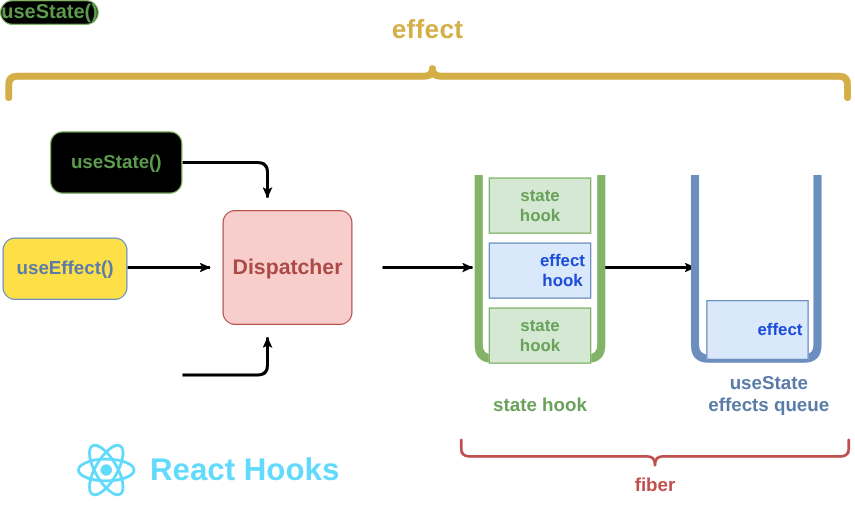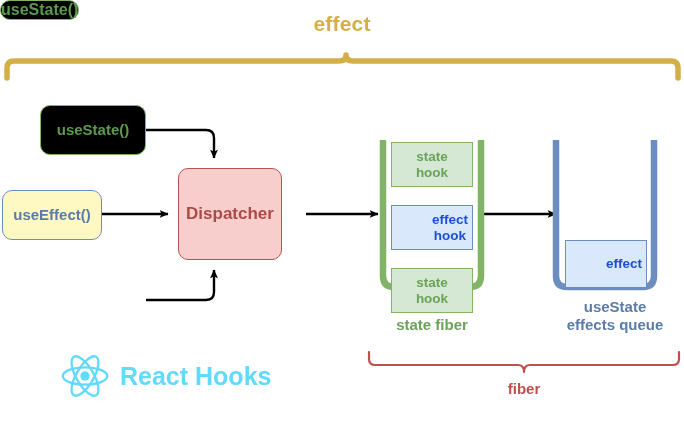--- a/index.html
+++ b/index.html
@@ -35,21 +35,21 @@
     font-weight: bold;
     text-align: center;
     line-height: 1.12;
   }
   .node.green {
     background: #000000;
     border: 1.6px solid #82b366;
     color: #5c9a4e;
   }
   .node.blue {
-    background: #fef9c3;
+    background: #fde047;
     border: 1.6px solid #6c8ebf;
     color: #5b7ca8;
   }
   .node.red {
     background: #f8cecc;
     border: 1.6px solid #b85450;
     color: #ab4a46;
   }
   .rounded-lg { border-radius: 10px; }
 
@@ -64,21 +64,21 @@
   .queue-svg { position: absolute; left: 0; top: 0; }
 
   .queue-slots {
     position: absolute;
     left: 13px;
     top: 2px;
     width: 82px;
     display: flex;
     flex-direction: column;
   }
-  #queue-memoized .queue-slots { gap: 18px; }
+  #queue-memoized .queue-slots { gap: 7px; }
 
   .slot {
     box-sizing: border-box;
     height: 45px;
     display: flex;
     align-items: center;
     justify-content: center;
     font-size: 13.5px;
     font-weight: bold;
     line-height: 1.12;
@@ -202,21 +202,21 @@
         <span>
           <span>state</span><br>
           <span>hook</span>
         </span>
       </div>
     </div>
   </div>
 
   <div class="queue-caption" id="caption-memoized">
     <br>
-    <span>state fiber</span>
+    <span>state hook</span>
   </div>
 
   <div class="queue-wrap" id="queue-passive">
     <svg class="queue-svg" width="108" height="152" viewBox="0 0 108 152">
       <path d="M5,0 L5,136 Q5,147 16,147 L92,147 Q103,147 103,136 L103,0" fill="none" stroke="#6c8ebf" stroke-width="6.5" stroke-linecap="round" stroke-linejoin="round"></path>
     </svg>
     <div class="queue-slots">
       <div class="slot blue">
         <span>effect</span>
       </div>

